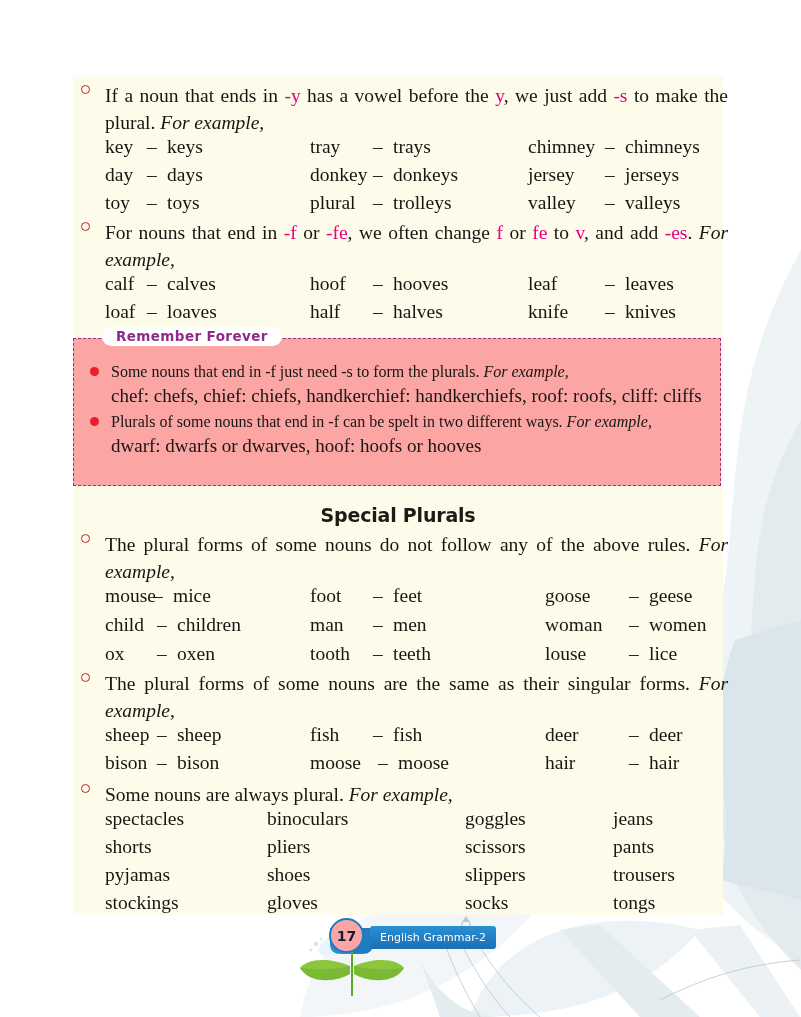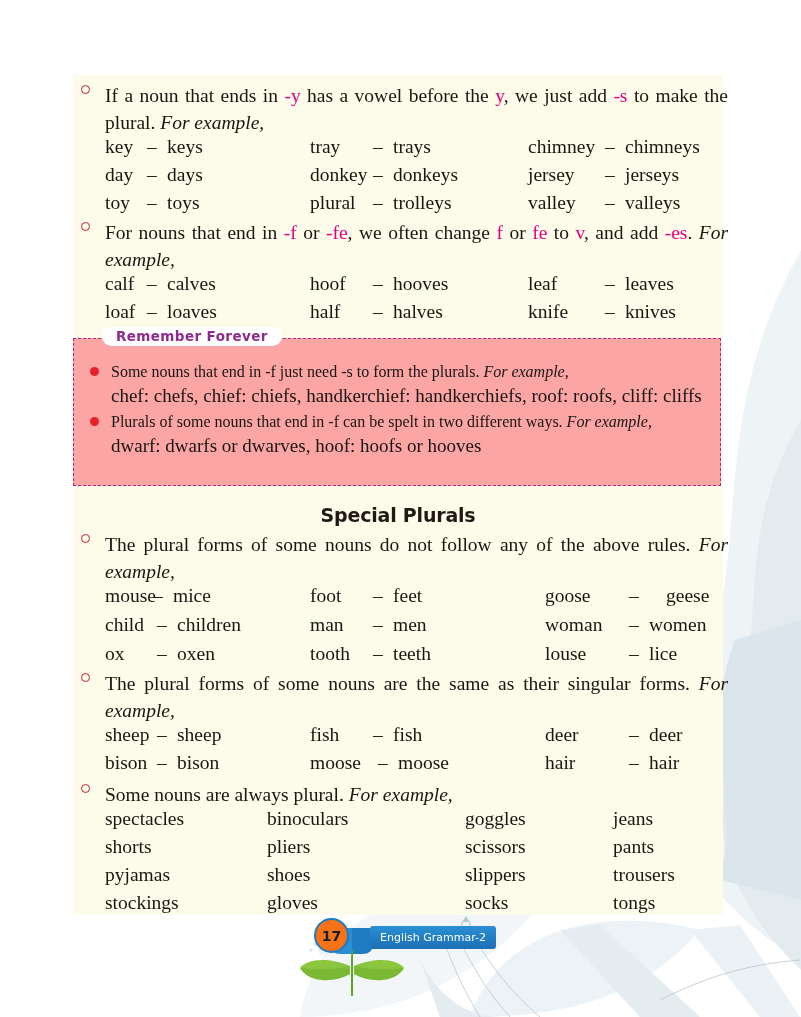--- a/index.html
+++ b/index.html
@@ -139,24 +139,24 @@
     font-family:"DejaVu Sans", sans-serif;
     font-size:11px;
     display:flex;
     align-items:center;
     justify-content:center;
     padding:0 10px;
     box-sizing:border-box;
   }
   .page-num{
     position:absolute;
-    left:314px;top:10px;
+    left:329px;top:10px;
     width:31px;height:31px;
     border-radius:50%;
-    background:#f97316;
+    background:#fca5a5;
     border:2.5px solid #1a7dc4;
     font-family:"DejaVu Sans", sans-serif;
     font-weight:bold;
     font-size:14px;
     color:#10202e;
     display:flex;align-items:center;justify-content:center;
     z-index:4;
   }
 </style>
 </head>
@@ -282,21 +282,21 @@
   <div class="pairs">
     <div class="pair-line" style="height:29px;">
       <span class="cell c1-s">mouse</span>
       <span class="cell c1-dw">–</span>
       <span class="cell c1-pw">mice</span>
       <span class="cell c2-s">foot</span>
       <span class="cell c2-d">–</span>
       <span class="cell c2-p">feet</span>
       <span class="cell" style="left:440px;">goose</span>
       <span class="cell" style="left:524px;">–</span>
-      <span class="cell" style="left:544px;margin-left:17px;">geese</span>
+      <span class="cell" style="left:544px;">geese</span>
     </div>
     <div class="pair-line" style="height:29px;">
       <span class="cell c1-s">child</span>
       <span class="cell" style="left:52px;">–</span>
       <span class="cell" style="left:72px;">children</span>
       <span class="cell c2-s">man</span>
       <span class="cell c2-d">–</span>
       <span class="cell c2-p">men</span>
       <span class="cell" style="left:440px;">woman</span>
       <span class="cell" style="left:524px;">–</span>

